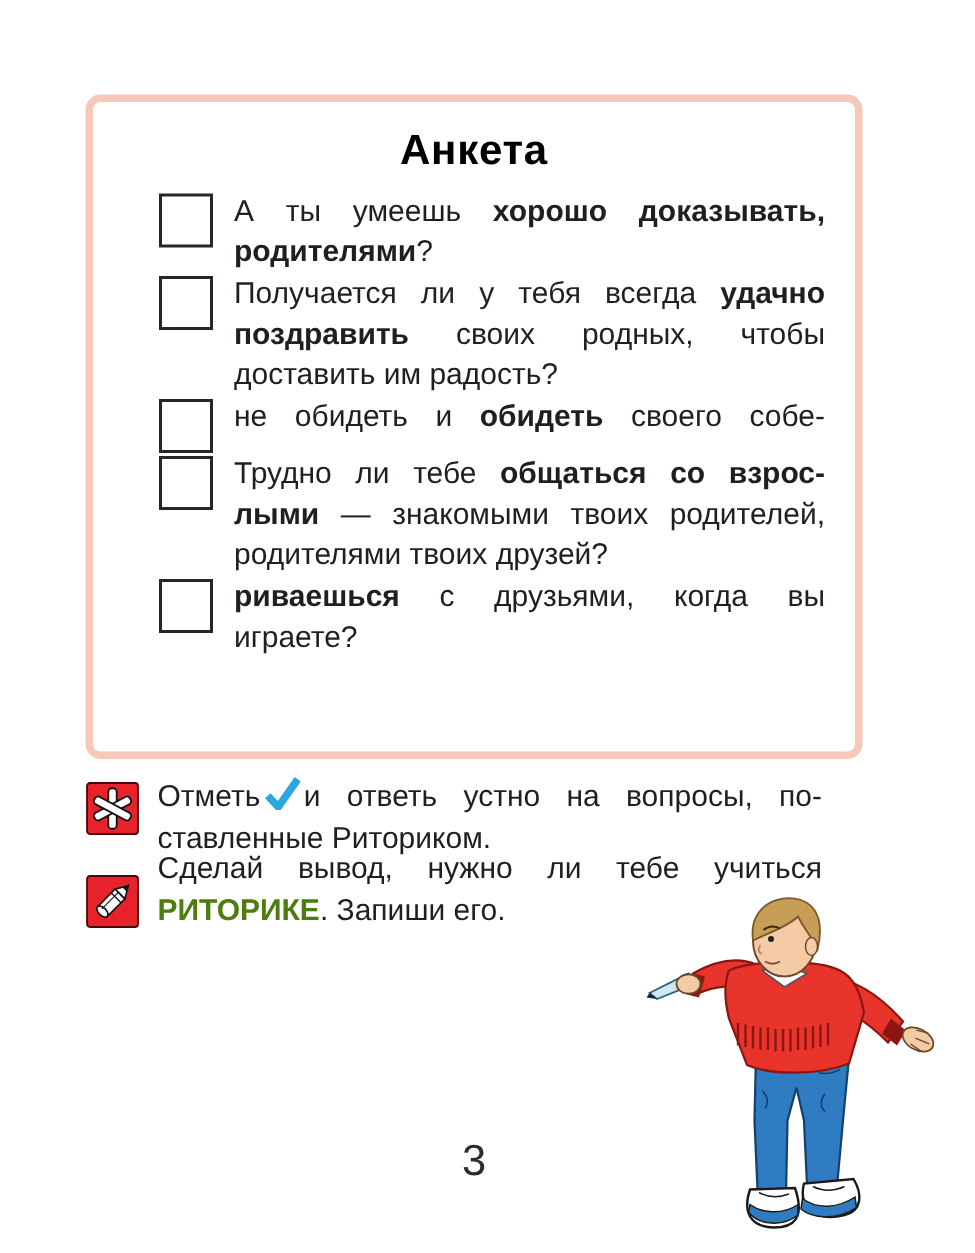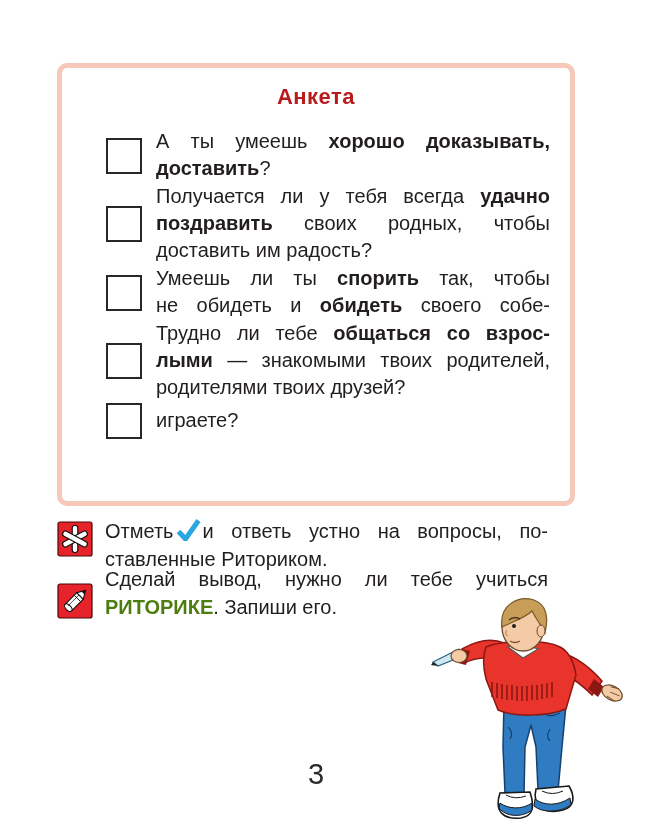--- a/index.html
+++ b/index.html
@@ -8,24 +8,24 @@
     font-family:"Liberation Sans","DejaVu Sans",sans-serif;
     color:#221e1f;overflow:hidden;
   }
   
   .survey-box{
     position:absolute;left:57px;top:63px;width:518px;height:443px;
     border:5px solid #f5c8ba;border-radius:10px;background:#fff;box-sizing:border-box;
   }
   .survey-title{
     position:absolute;left:57px;top:84px;width:518px;text-align:center;
-    font-size:22px;font-weight:700;color:#b91c1c;letter-spacing:.5px;
+    font-size:28px;font-weight:700;color:#000000;letter-spacing:.5px;
   }
   .questions{position:absolute;left:106px;top:128px;width:444px;}
-  .question{display:flex;align-items:center;margin-bottom:1px;}
+  .question{display:flex;align-items:flex-start;margin-bottom:1px;}
   .checkbox{
     flex:none;width:32px;height:32px;border:2px solid #2a2627;background:#fff;
     margin-top:1px;
   }
   .qtext{margin-left:14px;width:394px;font-size:20px;line-height:27px;}
   .qline{text-align:justify;text-align-last:justify;}
   .qline.last{text-align-last:left;}
   .b{font-weight:700;}
   .red{color:#4d7c0f;}
   
@@ -54,49 +54,49 @@
 </head>
 <body>
 
 <div class="survey-box"></div>
 <div class="survey-title">Анкета</div>
 <div class="questions" id="questions">
     <div class="question">
       <div class="checkbox"></div>
       <div class="qtext">
         <div class="qline"><span>А ты умеешь </span><span class="b">хорошо доказывать,</span></div>
-        <div class="qline last"><span class="b">доставить</span><span>?</span></div>
+        <div class="qline last"><span class="b">родителями</span><span>?</span></div>
       </div>
     </div>
     <div class="question">
       <div class="checkbox"></div>
       <div class="qtext">
         <div class="qline"><span>Получается ли у тебя всегда </span><span class="b">удачно</span></div>
         <div class="qline"><span class="b">поздравить</span><span> своих родных, чтобы</span></div>
         <div class="qline last"><span>доставить им радость?</span></div>
       </div>
     </div>
     <div class="question">
       <div class="checkbox"></div>
       <div class="qtext">
-        <div class="qline"><span>Умеешь ли ты </span><span class="b">спорить</span><span> так, чтобы</span></div>
         <div class="qline"><span>не обидеть и </span><span class="b">обидеть</span><span> своего собе-</span></div>
       </div>
     </div>
     <div class="question">
       <div class="checkbox"></div>
       <div class="qtext">
         <div class="qline"><span>Трудно ли тебе </span><span class="b">общаться со взрос-</span></div>
         <div class="qline"><span class="b">лыми</span><span> — знакомыми твоих родителей,</span></div>
         <div class="qline last"><span>родителями твоих друзей?</span></div>
       </div>
     </div>
     <div class="question">
       <div class="checkbox"></div>
       <div class="qtext">
+        <div class="qline"><span class="b">риваешься</span><span> с друзьями, когда вы</span></div>
         <div class="qline last"><span>играете?</span></div>
       </div>
     </div>
   </div>
 
 <svg id="task-icon-0" class="task-icon" viewBox="0 0 36 36">
   <rect x="1" y="1" width="34" height="34" rx="2" fill="#e6232b" stroke="#4a0607" stroke-width="1.2"></rect>
   <g stroke="#111" stroke-width="1.2" fill="#fff">
     <rect x="15.2" y="4.5" width="5.6" height="27" rx="2.4"></rect>
     <rect x="15.2" y="4.5" width="5.6" height="27" rx="2.4" transform="rotate(62 18 18)"></rect>

